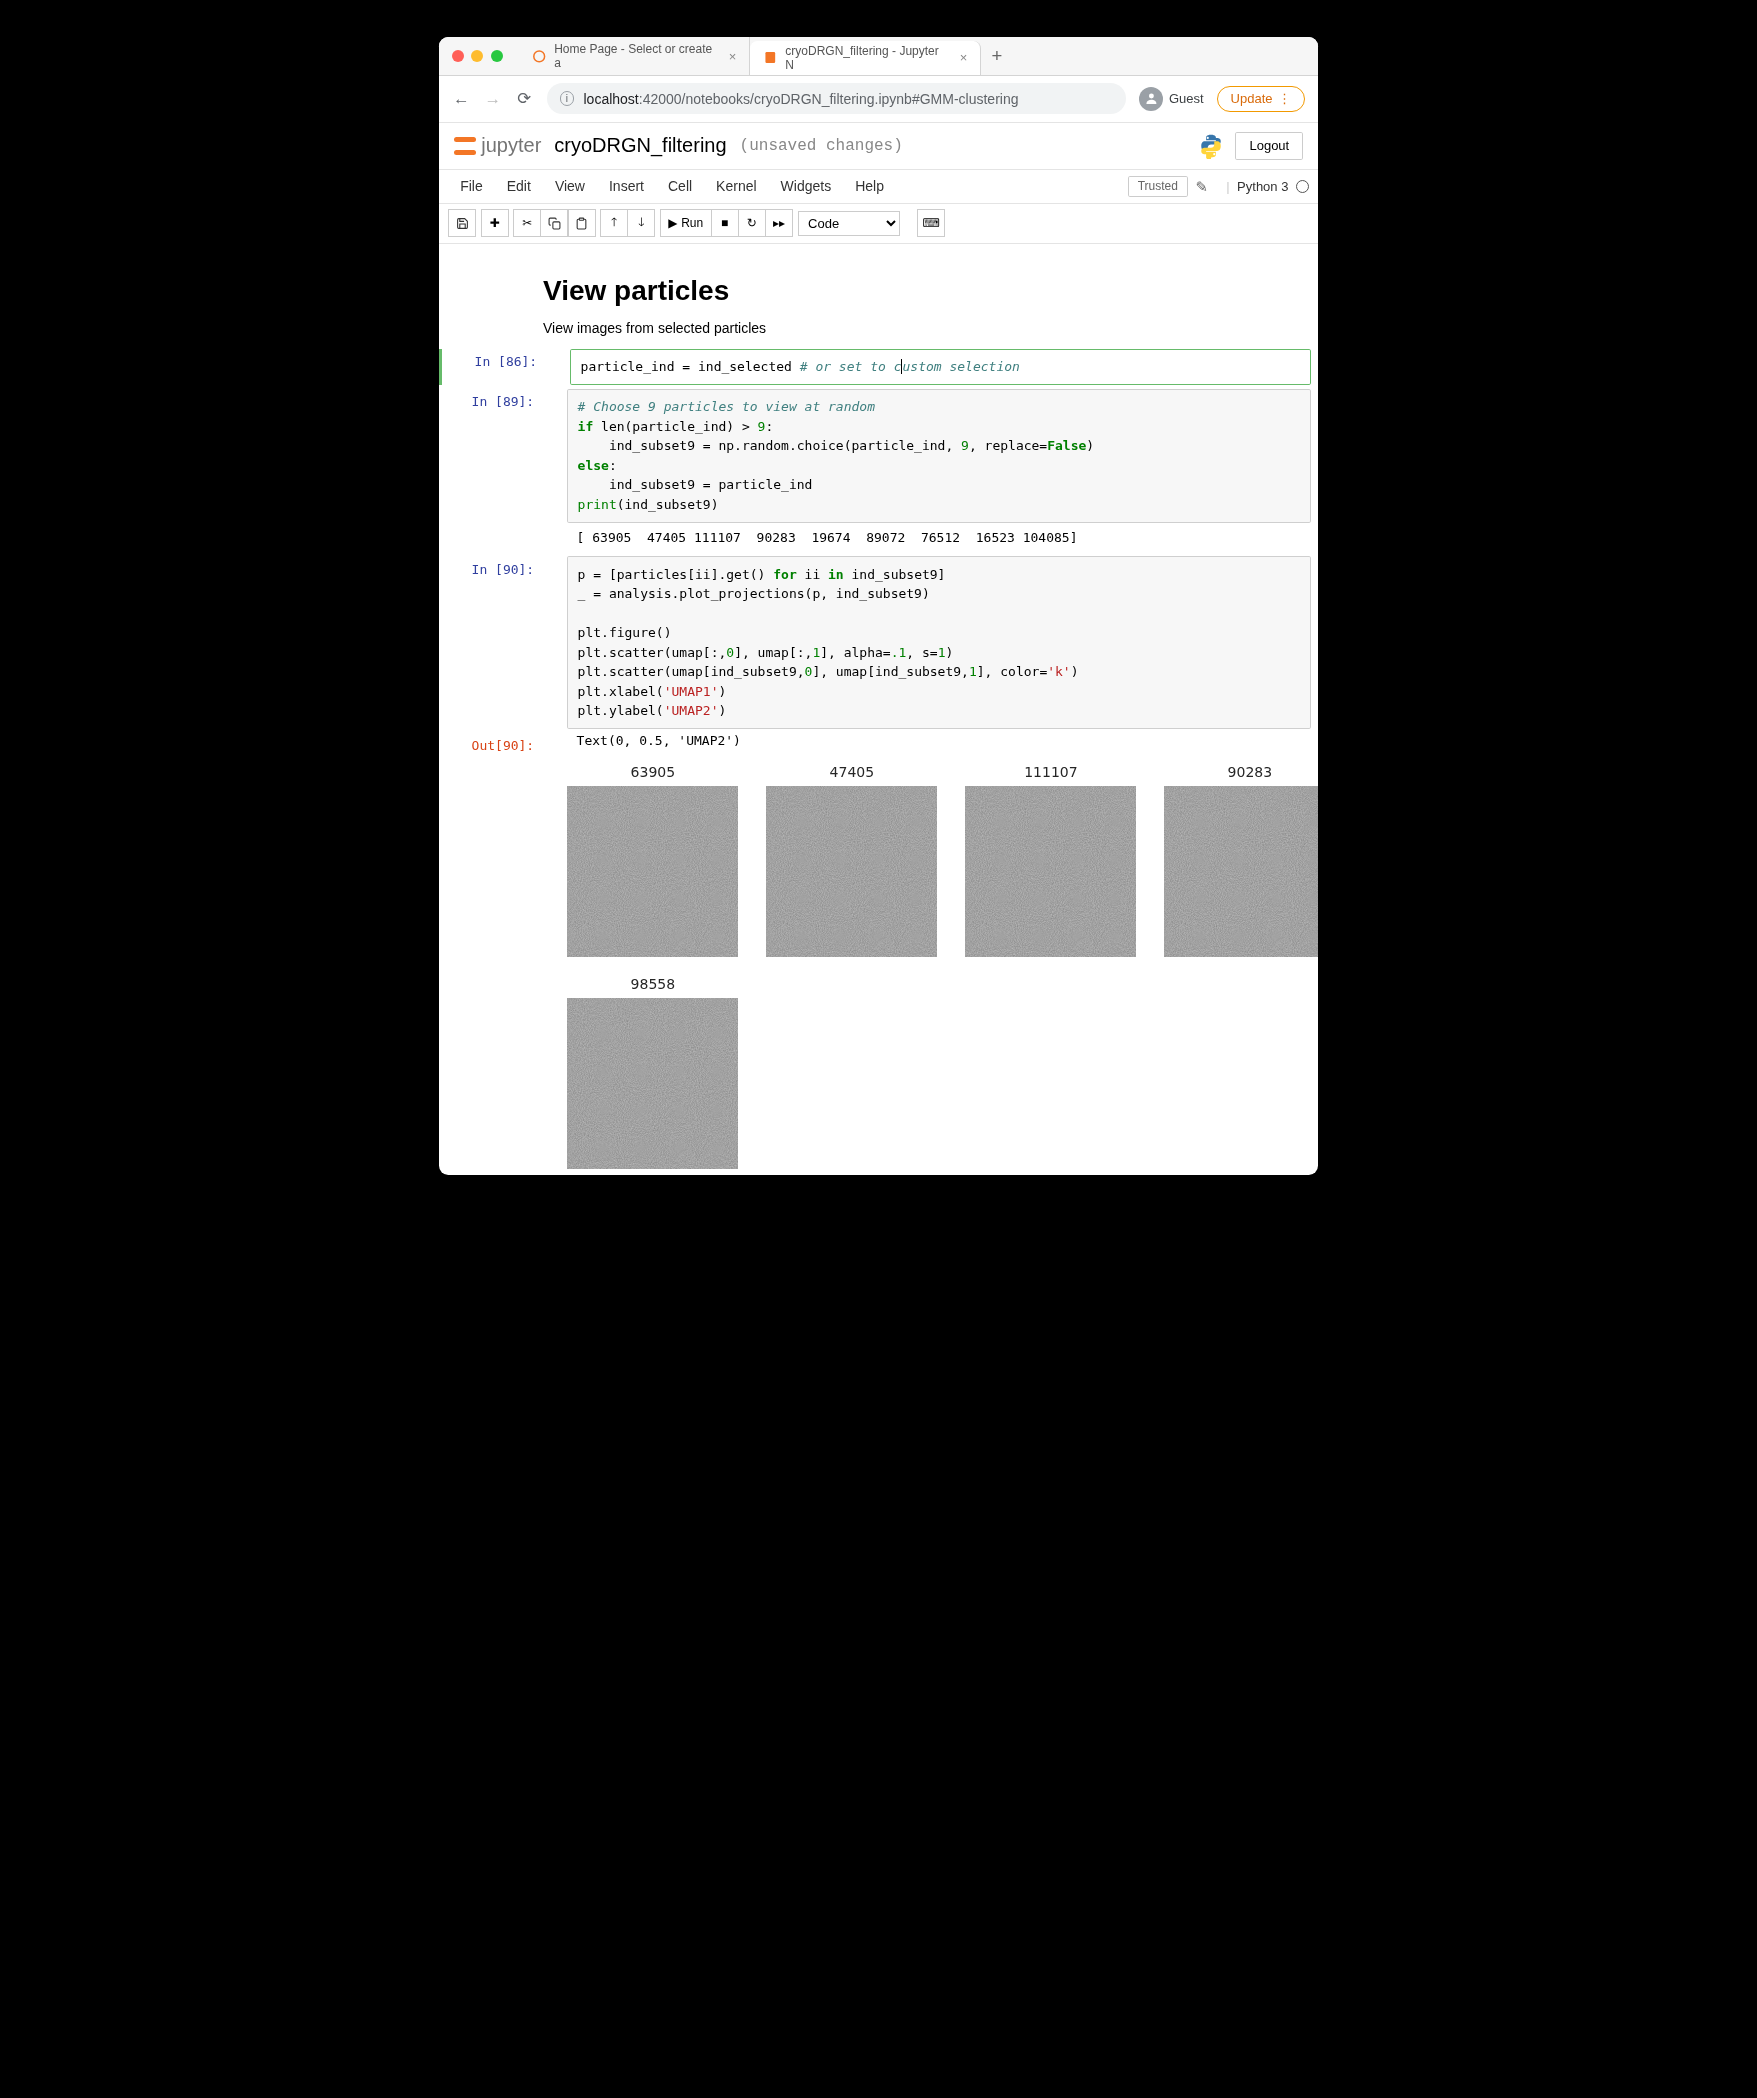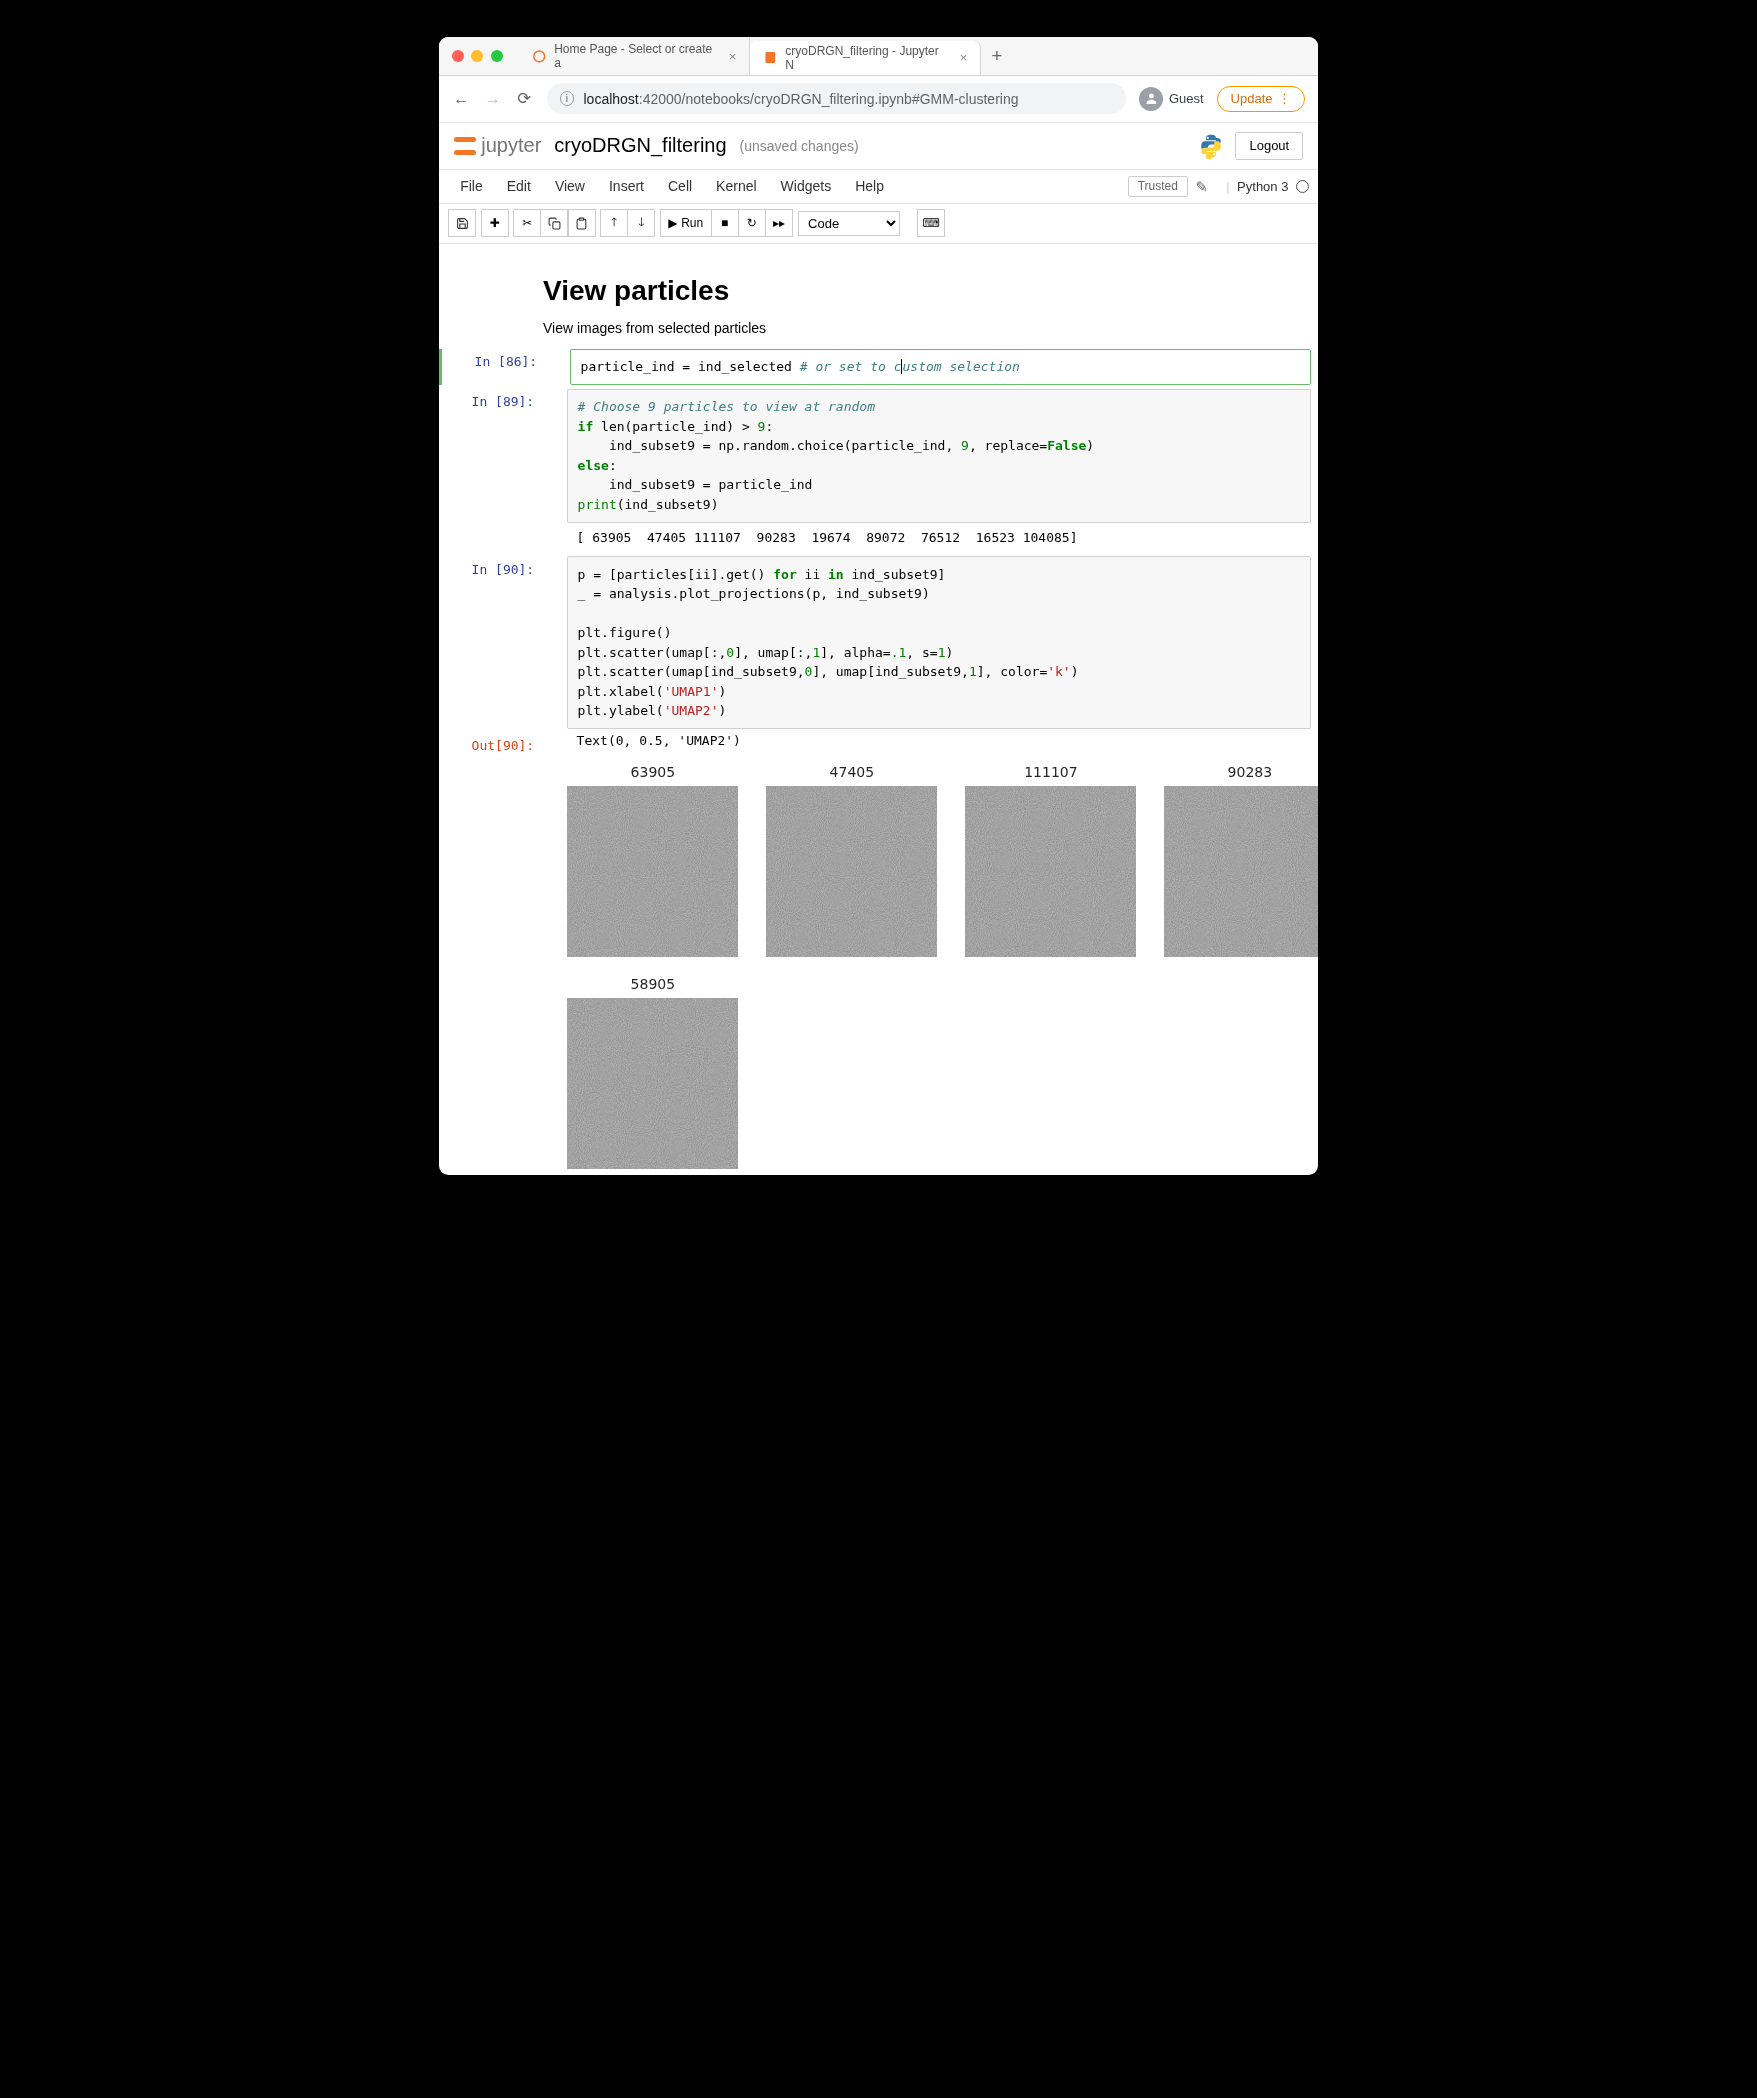--- a/index.html
+++ b/index.html
@@ -25,21 +25,21 @@
 .guest-av{width:24px;height:24px;border-radius:50%;background:#9aa0a6;display:flex;align-items:center;justify-content:center;color:#fff;}
 .update-btn{border:0.9px solid #f29900; color:#d96b0b; border-radius:16.6px; padding:4.6px 13px; font-size:13px; display:flex;align-items:center;gap:5.5px;}
 .notebook{padding: 0;}
 .nb-header{display:flex;align-items:center;padding:9.2px 14.8px; gap:13px;}
 .jlogo{display:flex;align-items:center;gap:5.5px;}
 .jlogo-c{width:22px;height:22px;position:relative;}
 .jlogo-c::before,.jlogo-c::after{content:"";position:absolute;left:0;right:0;height:5.5px;border-radius:2.8px;background:#f37626;}
 .jlogo-c::before{top:1.8px;} .jlogo-c::after{bottom:1.8px;}
 .jlogo-txt{font-size:20px;color:#757575; font-weight:400;}
 .nb-title{font-size:20px;color:#000;}
-.nb-status{font-size:14px;color:#888;}
+.nb-status{font-size:16px;color:#888;font-family:Liberation Mono, monospace;}
 .nb-right{margin-left:auto;display:flex;align-items:center;gap:11px;}
 .py-icon{width:26px;height:26px;}
 .btn{border:0.9px solid #ccc; background:#fff;padding:5.5px 13px;font-size:13px;border-radius:1.8px;}
 .menubar{display:flex;gap:0;padding:2.8px 9.2px;border-top:0.9px solid #e4e4e4;border-bottom:0.9px solid #e4e4e4;align-items:center;}
 .menu-item{padding:5.5px 12px;font-size:14px;color:#333;}
 .trusted{margin-left:auto;border:0.9px solid #ccc;padding:2.8px 9.2px;font-size:12px;color:#666;border-radius:1.8px;}
 .kernel-ind{display:flex;align-items:center;gap:7.4px;margin-left:11px;font-size:13px;color:#333;}
 .kernel-circ{width:13px;height:13px;border:1.4px solid #555;border-radius:50%;}
 .pencil{color:#666;padding:0 7.4px;}
 .toolbar{display:flex;gap:4.6px;padding:5.5px 9.2px;border-bottom:0.9px solid #e4e4e4;align-items:center;}
@@ -265,21 +265,21 @@
                   </svg></div></div>
             <div class="thumb"><div class="thumb-title">111107</div><div class="thumb-img"><svg class="noise" viewBox="0 0 185 185" width="171" height="171">
                     <rect width="100%" height="100%" filter="url(#n)"></rect>
                   </svg></div></div>
             <div class="thumb"><div class="thumb-title">90283</div><div class="thumb-img"><svg class="noise" viewBox="0 0 185 185" width="171" height="171">
                     <rect width="100%" height="100%" filter="url(#n)"></rect>
                   </svg></div></div>
             <div class="thumb"><div class="thumb-title">19674</div><div class="thumb-img"><svg class="noise" viewBox="0 0 185 185" width="171" height="171">
                     <rect width="100%" height="100%" filter="url(#n)"></rect>
                   </svg></div></div>
-            <div class="thumb"><div class="thumb-title">58905</div><div class="thumb-img"><svg class="noise" viewBox="0 0 185 185" width="171" height="171">
+            <div class="thumb"><div class="thumb-title">98558</div><div class="thumb-img"><svg class="noise" viewBox="0 0 185 185" width="171" height="171">
                     <rect width="100%" height="100%" filter="url(#n)"></rect>
                   </svg></div></div>
           </div>
         </div>
       </div>
 
     </div>
   </div>
 </div>
 

